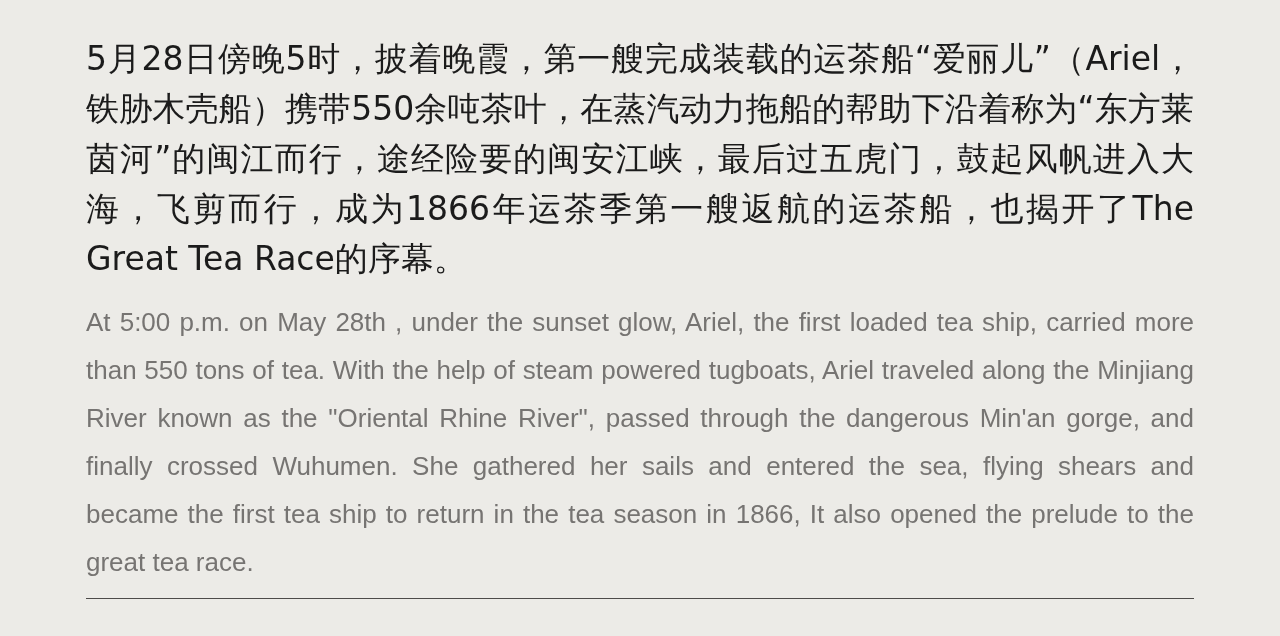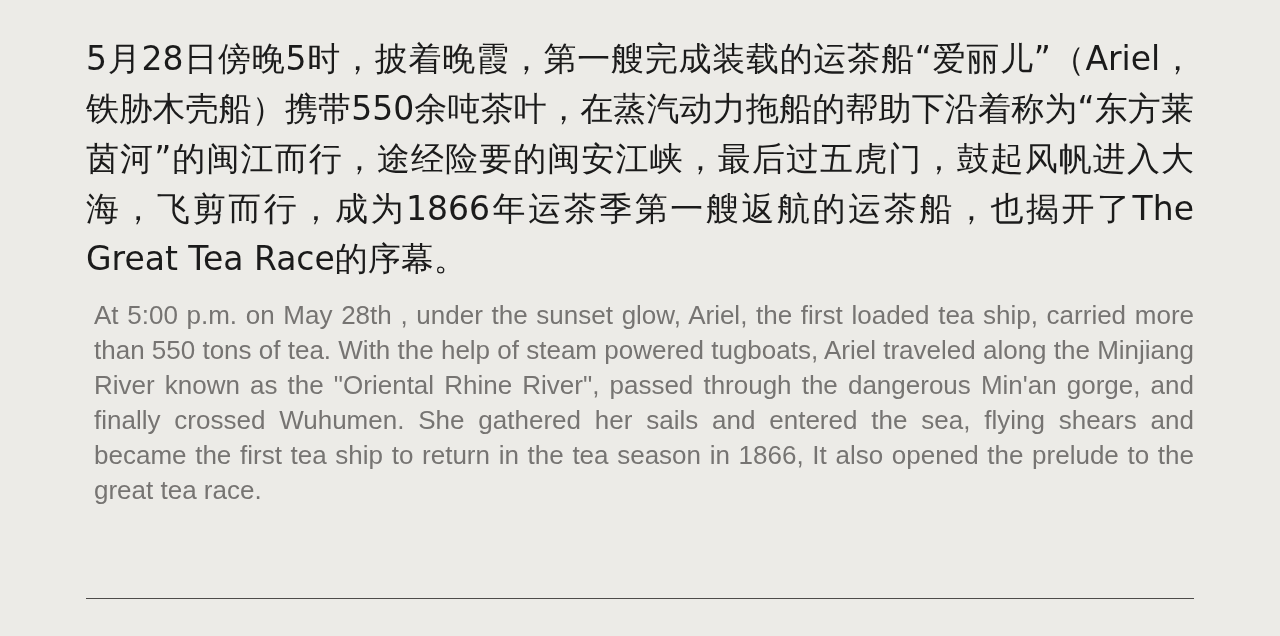--- a/index.html
+++ b/index.html
@@ -31,24 +31,24 @@
     line-height: 50px;
     color: #1b1b1b;
     text-align: justify;
     text-justify: inter-character;
     margin: 0;
     letter-spacing: 0px;
   }
   .para-en {
     font-family: "Liberation Sans", sans-serif;
     font-size: 26px;
-    line-height: 35px;
+    line-height: 48px;
     color: #767472;
     text-align: justify;
-    margin: 14px 0 0 8px;
+    margin: 14px 0 0 0;
   }
   .rule {
     position: absolute;
     left: 86px;
     top: 598px;
     width: 1108px;
     height: 0;
     border-top: 1px solid #4d4b49;
   }
 </style>

